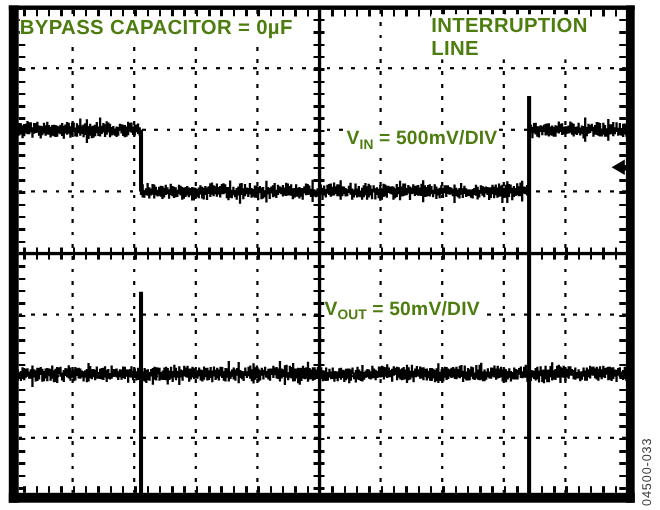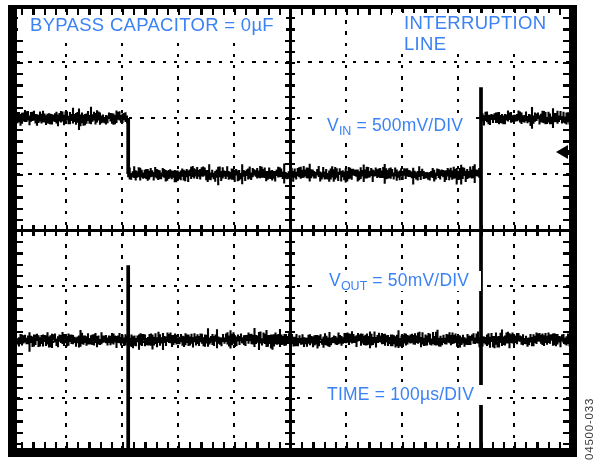--- a/index.html
+++ b/index.html
@@ -8,22 +8,22 @@
   .b{position:absolute;background:#000;}
   
   .tickx{position:absolute;background-image:repeating-linear-gradient(90deg,#000 0 2.2px,transparent 2.2px 11.2px);}
   .ticky{position:absolute;background-image:repeating-linear-gradient(180deg,#000 0 2.2px,transparent 2.2px 11.2px);}
   
   .hgrid{position:absolute;height:2.4px;left:17px;width:552px;
          background-image:repeating-linear-gradient(90deg,#000 0 3.4px,transparent 3.4px 11.2px);}
   .vgrid{position:absolute;width:2.4px;top:9px;height:439px;
          background-image:repeating-linear-gradient(180deg,#000 0 3.4px,transparent 3.4px 11.2px);}
   .traces-svg{position:absolute;left:0;top:0;}
-  .lbl{position:absolute;font-weight:normal;color:#3b82f6;background:#fff;
-       white-space:nowrap;line-height:1.12;padding:0 12px;}
+  .lbl{position:absolute;font-weight:bold;color:#4d7c0f;background:#fff;
+       white-space:nowrap;line-height:1.12;padding:0 0;}
   .lbl-big{font-size:18.5px;letter-spacing:.3px;}
   .lbl-sig{font-size:17.5px;letter-spacing:.2px;text-align:right;}
   .subsc{font-size:12.5px;position:relative;top:3.5px;letter-spacing:0;}
   #arrow-tri{position:absolute;width:0;height:0;
        border-top:7px solid transparent;border-bottom:7px solid transparent;
        border-right:12px solid #000;}
   #fignum{position:absolute;writing-mode:vertical-rl;transform:rotate(180deg);
        font-size:11.5px;letter-spacing:.8px;color:#3a3a3a;background:transparent;}
 </style>
 </head>
@@ -70,22 +70,21 @@
 
   <div class="lbl lbl-big" style="left:18px;top:15px">BYPASS CAPACITOR = 0µF</div>
 
   <div class="lbl lbl-big" style="left:392px;top:13px">
     <div>INTERRUPTION</div>
     <div>LINE</div>
   </div>
 
   <div class="lbl lbl-sig" style="left:315px;top:116px"><span>V</span><span class="subsc">IN</span><span> = 500mV/DIV</span></div>
 
-  <div class="lbl lbl-sig" style="left:317px;top:271px"><span>V</span><span class="subsc">OUT</span><span> = 50mV/DIV</span></div>
+  <div class="lbl lbl-sig" style="left:295px;top:271px"><span>V</span><span class="subsc">OUT</span><span> = 50mV/DIV</span></div>
 
-  <div class="lbl lbl-sig" style="left:315px;top:385px">TIME = 100µs/DIV</div>
 
   <div id="arrow-tri" style="left: 556px; top: 144.6px;"></div>
   <div class="b" style="left:566px;top:150px;width:8px;height:4.5px"></div>
 
   <div id="fignum" style="left: 583px; top: 390px; height: 70px; color: rgb(58, 58, 58);">04500-033</div>
 
 </div>
 
 </body></html>

